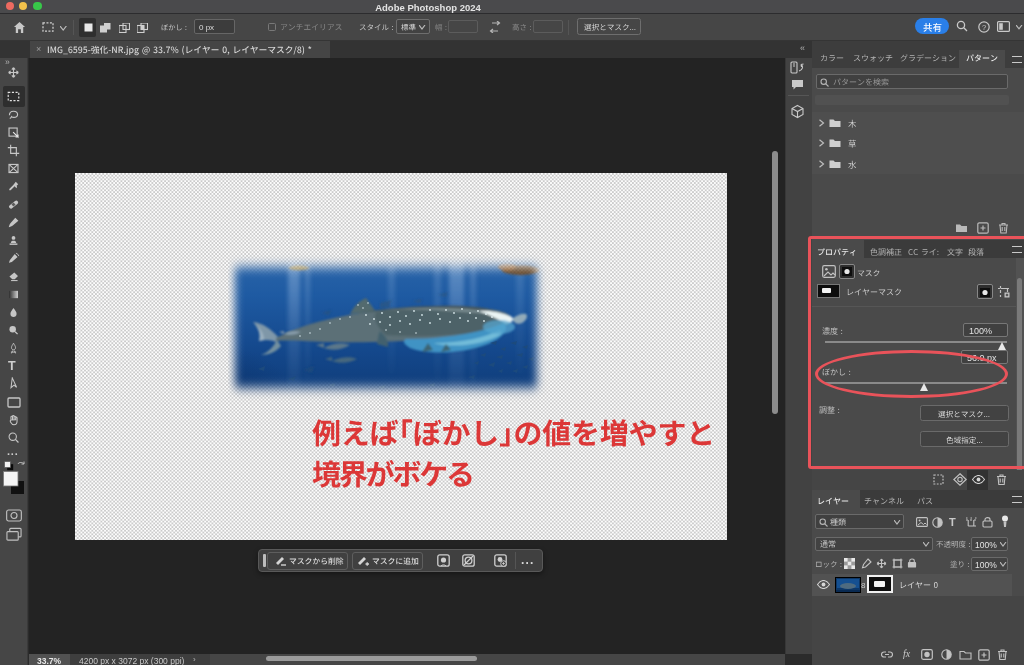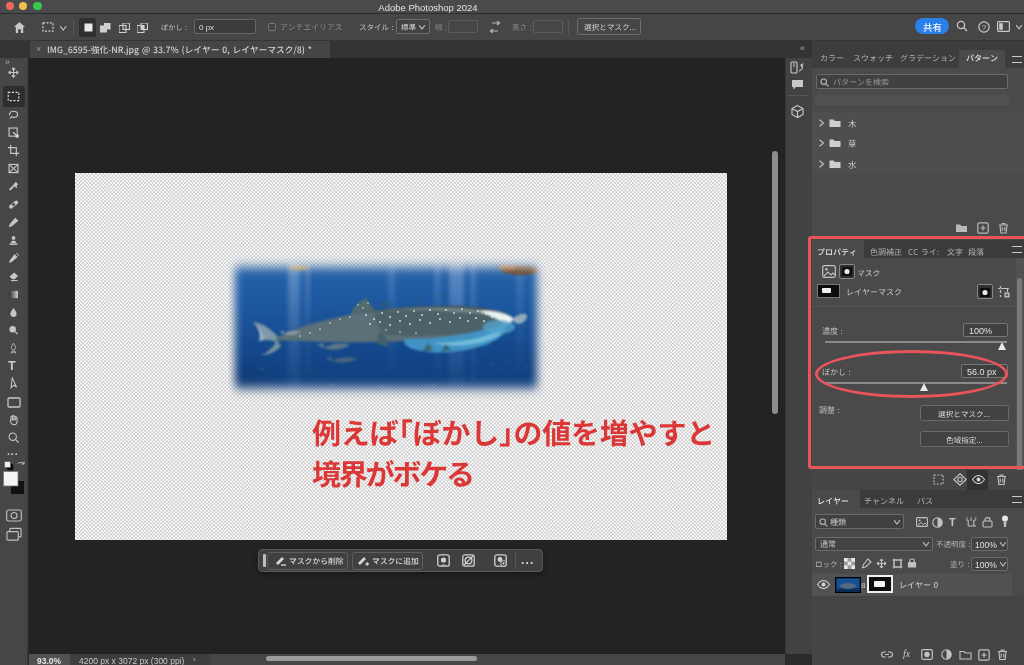--- a/index.html
+++ b/index.html
@@ -154,21 +154,21 @@
         <path id="g9078_400" d="M48 89V18H34V75H9V89ZM48 24Q55 13 68 8Q81 2 99 1Q107 1 120 1Q132 1 145 1Q159 1 171 2Q184 2 193 3Q192 1 191 -1Q190 -4 189 -7Q189 -9 188 -12Q180 -12 168 -12Q156 -12 144 -12Q131 -13 119 -12Q108 -12 99 -12Q79 -11 65 -6Q51 0 42 12Q35 6 29 -1Q22 -8 15 -14L7 0Q13 5 21 11Q28 18 35 24ZM10 156 22 163Q28 159 34 153Q40 147 45 141Q50 135 53 130L40 121Q37 126 32 132Q28 139 22 145Q16 151 10 156ZM63 83H184V72H63ZM56 53H190V41H56ZM92 98H107V47H92ZM139 98H154V47H139ZM68 137H103V150H60V160H116V126H68ZM64 137H76V116Q76 113 78 112Q79 111 84 111Q85 111 88 111Q91 111 94 111Q98 111 101 111Q104 111 106 111Q109 111 110 113Q111 115 112 121Q114 120 117 119Q120 118 123 117Q122 107 119 104Q115 101 107 101Q106 101 103 101Q99 101 95 101Q91 101 87 101Q83 101 82 101Q75 101 71 102Q67 103 65 106Q64 110 64 116ZM134 137H168V150H126V160H181V126H134ZM129 137H142V116Q142 113 144 112Q145 111 150 111Q151 111 154 111Q158 111 162 111Q165 111 169 111Q172 111 174 111Q178 111 179 113Q180 115 180 122Q182 121 186 119Q189 118 191 118Q191 108 187 104Q184 101 176 101Q174 101 170 101Q167 101 162 101Q157 101 154 101Q150 101 149 101Q141 101 137 102Q133 103 131 106Q129 110 129 116ZM136 32 147 38Q154 35 162 31Q169 27 176 22Q183 18 187 14L173 8Q166 13 156 20Q146 27 136 32ZM99 39 113 34Q105 27 94 20Q83 13 73 8Q72 10 70 11Q68 13 66 15Q63 17 62 18Q72 22 82 27Q93 33 99 39Z"></path>
         <path id="g9664_500" d="M92 111H169V95H92ZM79 73H185V57H79ZM130 151Q124 142 116 133Q107 123 97 114Q87 105 75 98Q74 101 71 106Q68 110 66 113Q77 119 88 129Q98 138 107 148Q115 159 121 168H138Q145 158 154 147Q164 137 174 129Q185 120 195 115Q193 112 190 107Q187 103 185 99Q175 105 165 114Q154 122 145 132Q136 142 130 151ZM121 103H139V4Q139 -3 138 -7Q136 -11 131 -14Q127 -16 121 -16Q114 -17 105 -17Q104 -13 103 -8Q101 -3 99 1Q105 1 111 1Q116 1 118 1Q120 1 120 1Q121 2 121 4ZM90 47 106 43Q101 30 94 17Q86 4 77 -5Q76 -4 73 -2Q71 0 68 3Q66 5 64 6Q72 14 79 25Q86 36 90 47ZM150 41 165 48Q170 41 175 33Q181 25 185 18Q189 10 192 4L176 -4Q174 2 170 10Q166 18 161 26Q155 34 150 41ZM15 160H62V143H32V-17H15ZM57 160H60L63 161L75 154Q72 145 69 136Q66 126 63 117Q59 108 56 100Q66 88 69 78Q73 67 73 58Q73 49 71 43Q69 37 64 34Q62 32 59 31Q57 30 53 30Q48 29 40 30Q40 33 39 38Q38 42 36 46Q39 46 41 46Q44 46 46 46Q50 46 52 47Q54 49 55 52Q56 56 56 60Q56 68 53 77Q49 87 40 98Q42 105 45 113Q47 120 49 128Q52 136 54 143Q55 150 57 155Z"></path>
         <path id="g985e_400" d="M11 56H96V43H11ZM11 132H95V120H11ZM80 164 93 160Q89 153 85 147Q82 140 79 135L68 139Q71 144 75 151Q78 158 80 164ZM46 166H59V77H46ZM14 159 25 163Q29 158 32 151Q35 145 37 140L25 136Q24 141 21 147Q18 154 14 159ZM46 27 56 36Q62 32 69 27Q76 22 83 17Q89 12 93 8L84 -3Q80 1 73 7Q67 12 60 18Q52 23 46 27ZM58 118Q61 116 67 113Q72 110 78 106Q84 102 89 99Q94 96 96 94L88 83Q85 86 80 89Q75 93 70 98Q64 102 59 105Q54 109 51 111ZM45 126 55 122Q51 114 44 105Q38 97 31 90Q23 82 16 78Q15 80 12 83Q9 86 7 88Q14 92 21 98Q28 104 35 111Q41 119 45 126ZM96 159H191V145H96ZM116 84V65H170V84ZM116 54V34H170V54ZM116 115V96H170V115ZM103 127H185V23H103ZM135 152 152 150Q149 142 146 133Q143 124 141 118L128 121Q129 125 131 131Q132 136 133 142Q135 148 135 152ZM121 19 134 11Q129 6 122 1Q115 -4 107 -8Q100 -13 92 -16Q90 -14 87 -11Q85 -8 82 -6Q90 -3 97 1Q104 5 111 10Q117 15 121 19ZM150 10 161 18Q167 14 174 10Q180 5 186 1Q192 -4 196 -8L184 -16Q180 -12 175 -8Q169 -3 163 2Q156 6 150 10ZM46 73H59V52Q59 44 58 35Q56 27 52 18Q47 10 39 2Q30 -6 15 -13Q14 -11 13 -9Q11 -7 10 -5Q8 -2 7 -1Q20 5 28 11Q36 18 39 25Q43 32 44 39Q46 46 46 53Z"></path>
         <path id="g9ad8_400" d="M13 149H187V136H13ZM91 168H107V143H91ZM22 71H171V58H37V-16H22ZM164 71H179V2Q179 -4 178 -8Q176 -11 171 -13Q166 -15 158 -15Q150 -16 137 -16Q137 -12 135 -8Q134 -4 132 -1Q142 -2 150 -2Q158 -2 160 -2Q163 -1 164 -1Q164 0 164 2ZM62 45H75V-8H62ZM69 45H138V3H69V14H125V34H69ZM61 114V94H139V114ZM46 125H154V83H46Z"></path>
       </defs>
     </svg>
 <div class="a" style="left:0;top:0;width:1024px;height:14px;background:#4a4a4c;border-bottom:1px solid #2c2c2e"></div>
 <div class="a" style="left:5.5px;top:2.3px;width:8.2px;height:8.2px;border-radius:50%;background:#ed6a60"></div>
 <div class="a" style="left:19.1px;top:2.3px;width:8.2px;height:8.2px;border-radius:50%;background:#f3c14b"></div>
 <div class="a" style="left:33.4px;top:2.3px;width:8.2px;height:8.2px;border-radius:50%;background:#38c849"></div>
-<div class="a" style="left:0;top:2px;width:856px;text-align:center;font-size:9.5px;font-weight:normal;color:#e3e3e3">Adobe Photoshop 2024</div>
+<div class="a" style="left:0;top:2px;width:856px;text-align:center;font-size:9.5px;font-weight:bold;color:#e3e3e3">Adobe Photoshop 2024</div>
 
 <div class="a" style="left:0;top:14px;width:1024px;height:27px;background:#464646;border-bottom:1px solid #353535"></div>
 <svg class="a" style="left:13px;top:21px" width="13" height="13" viewBox="0 0 14 14">
       <path d="M7 1 L13 6.5 H11 V13 H8.5 V9 H5.5 V13 H3 V6.5 H1 Z" fill="#c8c8c8"></path>
     </svg>
 <svg class="a" style="left:42px;top:22px" width="12" height="10" viewBox="0 0 13 11">
       <rect x="1" y="1" width="11" height="9" fill="none" stroke="#cfcfcf" stroke-width="1.4" stroke-dasharray="2.2 1.6"></rect>
     </svg>
 <svg class="a" style="left:60px;top:25.5px" width="7" height="5">
       <path d="M0 0 L3.2 4 L6.4 0" fill="none" stroke="#bbb" stroke-width="1.2"></path>
@@ -192,21 +192,21 @@
       <rect x="4" y="2.5" width="3" height="4.5" fill="#cfcfcf"></rect>
     </svg>
 <svg class="j" style="left:161px;top:29.5px">
       <g fill="#cfcfcf" transform="scale(0.0360,-0.0360)">
         <use href="#g307c_400" x="0.0"></use>
         <use href="#g304b_400" x="200.0"></use>
         <use href="#g3057_400" x="400.0"></use>
         <use href="#g3a_400" x="664.0"></use>
       </g>
     </svg>
-    <div class="box" style="left:194px;top:19px;width:62px;height:15px;font-size:8px;padding:2.5px 0 0 4px">0 px</div>
+    <div class="box" style="left:194px;top:19px;width:41px;height:15px;font-size:8px;padding:2.5px 0 0 4px">0 px</div>
 <div class="a" style="left:268px;top:23px;width:8px;height:8px;border:1px solid #787878;border-radius:1.5px"></div>
     <svg class="j" style="left:280px;top:29.5px">
       <g fill="#8a8a8a" transform="scale(0.0390,-0.0390)">
         <use href="#g30a2_400" x="0.0"></use>
         <use href="#g30f3_400" x="200.0"></use>
         <use href="#g30c1_400" x="400.0"></use>
         <use href="#g30a8_400" x="600.0"></use>
         <use href="#g30a4_400" x="800.0"></use>
         <use href="#g30ea_400" x="1000.0"></use>
         <use href="#g30a2_400" x="1200.0"></use>
@@ -878,21 +878,21 @@
 <div class="sld" style="left:825px;top:341px;width:182px"></div>
 <div class="tri" style="left:998px;top:342px;border-bottom-width:8px;border-left-width:4.5px;border-right-width:4.5px"></div>
 <svg class="j" style="left:822px;top:374.5px">
       <g fill="#c9c9c9" transform="scale(0.0400,-0.0400)">
         <use href="#g307c_400" x="0.0"></use>
         <use href="#g304b_400" x="200.0"></use>
         <use href="#g3057_400" x="400.0"></use>
         <use href="#g3a_400" x="664.0"></use>
       </g>
     </svg>
-<div class="box" style="left:961px;top:364px;width:47px;height:14px;background:#404040;border-color:#777;font-size:9px;color:#e2e2e2;padding:1.5px 0 0 5px">56.0 px</div>
+<div class="box" style="left:961px;top:350px;width:47px;height:14px;background:#404040;border-color:#777;font-size:9px;color:#e2e2e2;padding:1.5px 0 0 5px">56.0 px</div>
 <div class="sld" style="left:825px;top:382px;width:182px"></div>
 <div class="tri" style="left:920px;top:383px;border-bottom-width:8px;border-left-width:4.5px;border-right-width:4.5px"></div>
 <svg class="j" style="left:819px;top:412.5px">
       <g fill="#c9c9c9" transform="scale(0.0400,-0.0400)">
         <use href="#g8abf_400" x="0.0"></use>
         <use href="#g6574_400" x="200.0"></use>
         <use href="#g3a_400" x="464.0"></use>
       </g>
     </svg>
 <div class="a" style="left:920px;top:405px;width:89px;height:16px;background:#424242;border:1px solid #6a6a6a;border-radius:2.5px"></div>
@@ -1113,20 +1113,20 @@
 <svg class="a" style="left:978px;top:649px" width="12" height="12" viewBox="0 0 12 12">
       <rect x="0.8" y="0.8" width="10.4" height="10.4" rx="1.5" fill="none" stroke="#c2c2c2" stroke-width="1.2"></rect>
       <path d="M6 3.5 v5 M3.5 6 h5" stroke="#c2c2c2" stroke-width="1.2"></path>
     </svg>
 <svg class="a" style="left:997px;top:648px" width="11" height="13" viewBox="0 0 11 12">
       <path d="M1 3 H10 M4 3 V1.5 H7 V3 M2 3 L2.8 11 H8.2 L9 3 M4.2 5 v4 M6.8 5 v4" fill="none" stroke="#c2c2c2" stroke-width="1.1"></path>
     </svg>
 
 <div class="a" style="left:29px;top:654px;width:756px;height:11px;background:#464646"></div>
 <div class="a" style="left:29px;top:654px;width:41px;height:11px;background:#515151"></div>
-<div class="a" style="left:37px;top:655.5px;color:#e8e8e8;font-size:8.5px;font-weight:bold">93.0%</div>
+<div class="a" style="left:37px;top:655.5px;color:#e8e8e8;font-size:8.5px;font-weight:bold">33.7%</div>
 <div class="a" style="left:70px;top:654px;width:140px;height:11px;background:#3e3e3e"></div>
 <div class="a" style="left:79px;top:655.5px;color:#c9c9c9;font-size:8.5px">4200 px x 3072 px (300 ppi)</div>
 <div class="a" style="left:193px;top:655px;color:#b5b5b5;font-size:8px">›</div>
 <div class="a" style="left:266px;top:656px;width:211px;height:5px;background:#9b9b9b;border-radius:2.5px"></div>
 
 <div class="a" style="left:808px;top:236px;width:220px;height:233px;border:3px solid #e9535a;border-radius:3px"></div>
 <div class="a" style="left:815px;top:350px;width:193px;height:48px;border:3.5px solid #e9535a;border-radius:50%"></div>
 </div>
 </body></html>

